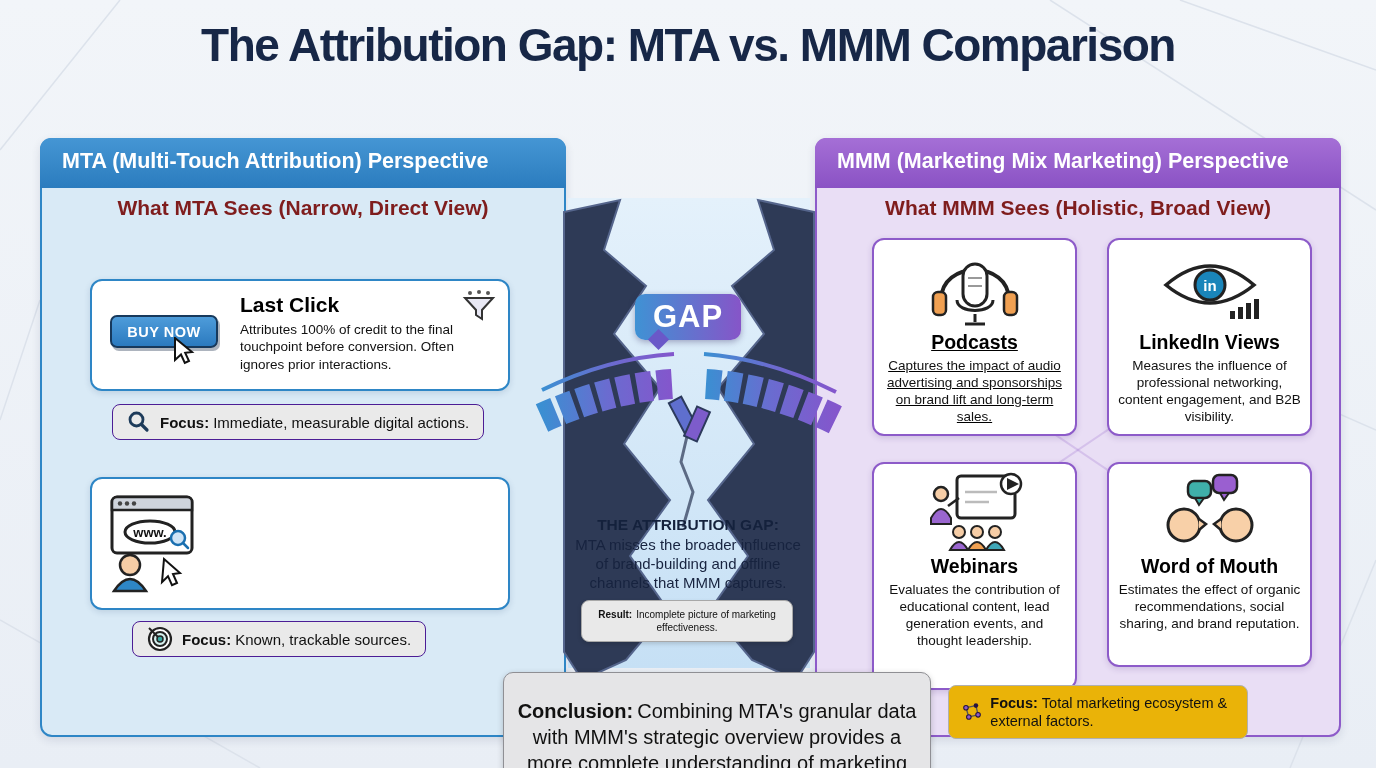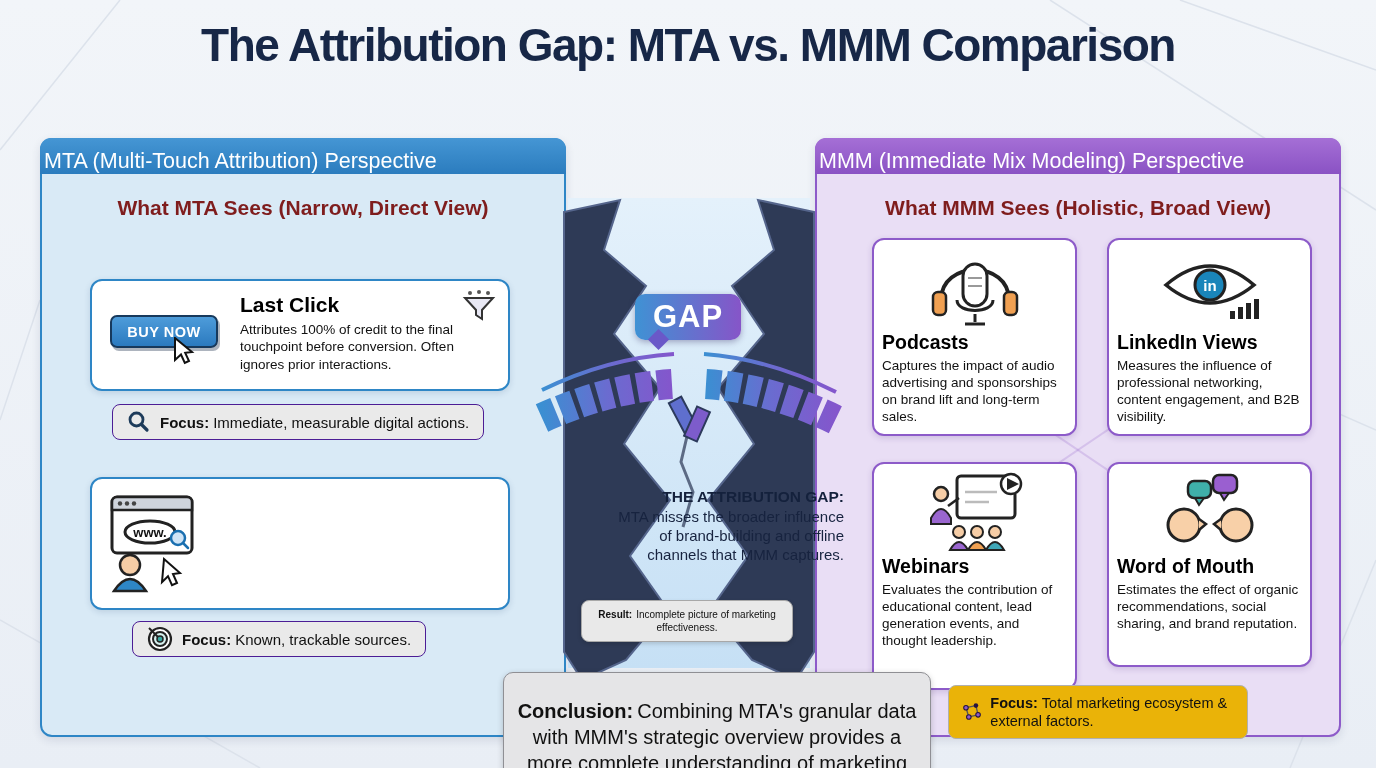--- a/index.html
+++ b/index.html
@@ -10,49 +10,49 @@
   .bg-pattern{position:absolute;left:0;top:0;z-index:0;}
 
   
   .page-title{position:absolute;left:0;top:18px;width:100%;text-align:center;font-size:46px;font-weight:800;color:#172747;letter-spacing:-1.5px;z-index:2;}
   .page-subtitle{position:absolute;left:0;top:84px;width:100%;text-align:center;font-size:20px;color:#0d1526;z-index:2;}
 
   
   .panel{position:absolute;top:138px;width:522px;height:595px;border-radius:12px;z-index:1;box-shadow:0 3px 10px rgba(30,40,80,.12);}
   .panel-mta{left:40px;background:#d9eaf6;border:2px solid #2e86c6;}
   .panel-mmm{left:815px;background:#e9def5;border:2px solid #8d5bc9;}
-  .panel-header{position:absolute;left:-2px;top:-2px;right:-2px;height:36px;border-radius:11px 11px 0 0;color:#fff;font-size:21.5px;font-weight:normal;line-height:46px;padding-left:4px;box-sizing:border-box;}
+  .panel-header{position:absolute;left:-2px;top:-2px;right:-2px;height:50px;border-radius:11px 11px 0 0;color:#fff;font-size:21.5px;font-weight:bold;line-height:46px;padding-left:22px;box-sizing:border-box;}
   .hdr-mta{background:linear-gradient(180deg,#4596d4 0%,#2b7cbe 100%);}
   .hdr-mmm{background:linear-gradient(180deg,#a56fd6 0%,#8a52c4 100%);}
   .section-title{position:absolute;left:0;top:56px;width:100%;text-align:center;font-size:21px;font-weight:bold;color:#7f1d1d;}
 
   
   .mta-card{position:absolute;left:48px;width:420px;background:#fff;border:2px solid #2e86c6;border-radius:12px;box-sizing:border-box;box-shadow:0 2px 6px rgba(30,60,110,.15);}
   .mta-card-title{font-size:21px;font-weight:bold;color:#000;margin:0 0 4px 0;}
   .mta-card-desc{font-size:13.5px;color:#111;line-height:1.28;width:258px;}
   .focus-badge{position:absolute;display:flex;align-items:center;gap:9px;background:#eaeaea;border:1px solid #4c1d95;border-radius:8px;height:36px;padding:0 14px;box-sizing:border-box;font-size:15px;color:#111;white-space:nowrap;}
   .lbl{font-weight:bold;margin-right:4px;}
 
   
   .buynow-wrap{position:absolute;left:18px;top:28px;width:118px;height:70px;}
   .buynow-btn{position:absolute;left:0;top:6px;width:108px;height:33px;background:linear-gradient(180deg,#4e9cda 0%,#2b7abf 100%);border:2px solid #17395c;border-radius:7px;color:#fff;font-size:14.5px;font-weight:bold;text-align:center;line-height:31px;letter-spacing:.5px;box-shadow:2px 3px 0 rgba(20,40,70,.35);box-sizing:border-box;}
   .buynow-cursor{position:absolute;left:62px;top:28px;}
 
   
   .gap-bubble{position:absolute;left:635px;top:294px;width:106px;height:46px;border-radius:10px;background:linear-gradient(90deg,#3f92d4,#8655c8);color:#fff;font-size:31px;font-weight:800;text-align:center;line-height:46px;letter-spacing:1px;z-index:5;box-shadow:0 2px 6px rgba(40,30,90,.35);}
   .gap-bubble::after{content:"";position:absolute;left:16px;bottom:-7px;width:15px;height:15px;background:#6a58c8;transform:rotate(45deg);z-index:-1;}
-  .gap-text{position:absolute;left:572px;top:488px;width:232px;text-align:right;color:#14213c;z-index:4;margin-left:40px;}
+  .gap-text{position:absolute;left:572px;top:516px;width:232px;text-align:center;color:#14213c;z-index:4;}
   .gap-headline{font-size:15.5px;font-weight:bold;margin-bottom:2px;}
   .gap-body{font-size:15px;line-height:1.25;color:#17233f;}
   .result-badge{position:absolute;left:581px;top:600px;width:212px;background:#e9e9e9;border:1px solid #a8a8a8;border-radius:8px;padding:7px 10px;box-sizing:border-box;text-align:center;font-size:10px;color:#111;z-index:4;line-height:1.3;box-shadow:0 2px 4px rgba(0,0,0,.15);}
   .conclusion-box{position:absolute;left:503px;top:672px;width:428px;background:#e5e5e7;border:1.5px solid #8f8f94;border-radius:10px;padding:25px 12px;box-sizing:border-box;text-align:center;font-size:20px;color:#111;line-height:1.3;z-index:7;box-shadow:0 2px 6px rgba(0,0,0,.2);}
   .bridge-svg{position:absolute;left:528px;top:182px;z-index:2;}
 
   
-  .mmm-card{position:absolute;width:205px;background:#fff;border:2px solid #8d5bc9;border-radius:12px;box-sizing:border-box;text-align:left;padding:8px 8px;box-shadow:0 2px 6px rgba(80,40,130,.18);}
+  .mmm-card{position:absolute;width:205px;background:#fff;border:2px solid #8d5bc9;border-radius:12px;box-sizing:border-box;text-align:center;padding:8px 8px;box-shadow:0 2px 6px rgba(80,40,130,.18);}
   .mmm-card-title{font-size:19.5px;font-weight:bold;color:#000;margin:3px 0 3px 0;}
   .mmm-card-desc{font-size:13.5px;color:#111;line-height:1.27;}
   .mmm-icon{height:80px;display:flex;align-items:center;justify-content:center;}
   .mmm-focus{position:absolute;left:131px;top:545px;width:300px;display:flex;align-items:center;gap:8px;background:#eab308;border:1px solid #b0b0b0;border-radius:8px;padding:8px 12px;box-sizing:border-box;font-size:14.5px;color:#111;line-height:1.25;}
   .mmm-xline{position:absolute;background:rgba(141,91,201,.22);height:2px;width:330px;left:96px;top:309px;z-index:0;}
 </style>
 </head>
 <body>
 
 <div class="canvas">
@@ -181,27 +181,27 @@
 
   <div class="result-badge">
     <b class="lbl">Result:</b><span>Incomplete picture of marketing effectiveness.</span>
   </div>
 
   <div class="conclusion-box">
     <b class="lbl">Conclusion:</b><span>Combining MTA's granular data with MMM's strategic overview provides a more complete understanding of marketing ROI.</span>
   </div>
 
   <section class="panel panel-mmm">
-    <div class="panel-header hdr-mmm">MMM (Immediate Mix Modeling) Perspective</div>
+    <div class="panel-header hdr-mmm">MMM (Marketing Mix Marketing) Perspective</div>
     <div class="section-title">What MMM Sees (Holistic, Broad View)</div>
 
     <div class="mmm-xline" style="transform:rotate(34deg);"></div>
     <div class="mmm-xline" style="transform:rotate(-34deg);"></div>
 
-    <div class="mmm-card" style="left:55px;top:98px;height:198px;">
+    <div class="mmm-card" style="left:55px;top:98px;height:198px;text-decoration:underline;">
       <div class="mmm-icon">
         <svg width="96" height="80" viewBox="0 0 96 80">
           <path d="M14,52 C14,12 82,12 82,52" fill="none" stroke="#222" stroke-width="4"></path>
           <rect x="6" y="44" width="13" height="23" rx="5" fill="#f0a052" stroke="#222" stroke-width="2.5"></rect>
           <rect x="77" y="44" width="13" height="23" rx="5" fill="#f0a052" stroke="#222" stroke-width="2.5"></rect>
           <rect x="36" y="16" width="24" height="42" rx="12" fill="#fff" stroke="#222" stroke-width="3"></rect>
           <line x1="41" y1="30" x2="55" y2="30" stroke="#999" stroke-width="2"></line>
           <line x1="41" y1="38" x2="55" y2="38" stroke="#999" stroke-width="2"></line>
           <path d="M30,52 C30,66 66,66 66,52" fill="none" stroke="#222" stroke-width="3"></path>
           <line x1="48" y1="66" x2="48" y2="74" stroke="#222" stroke-width="3"></line>

